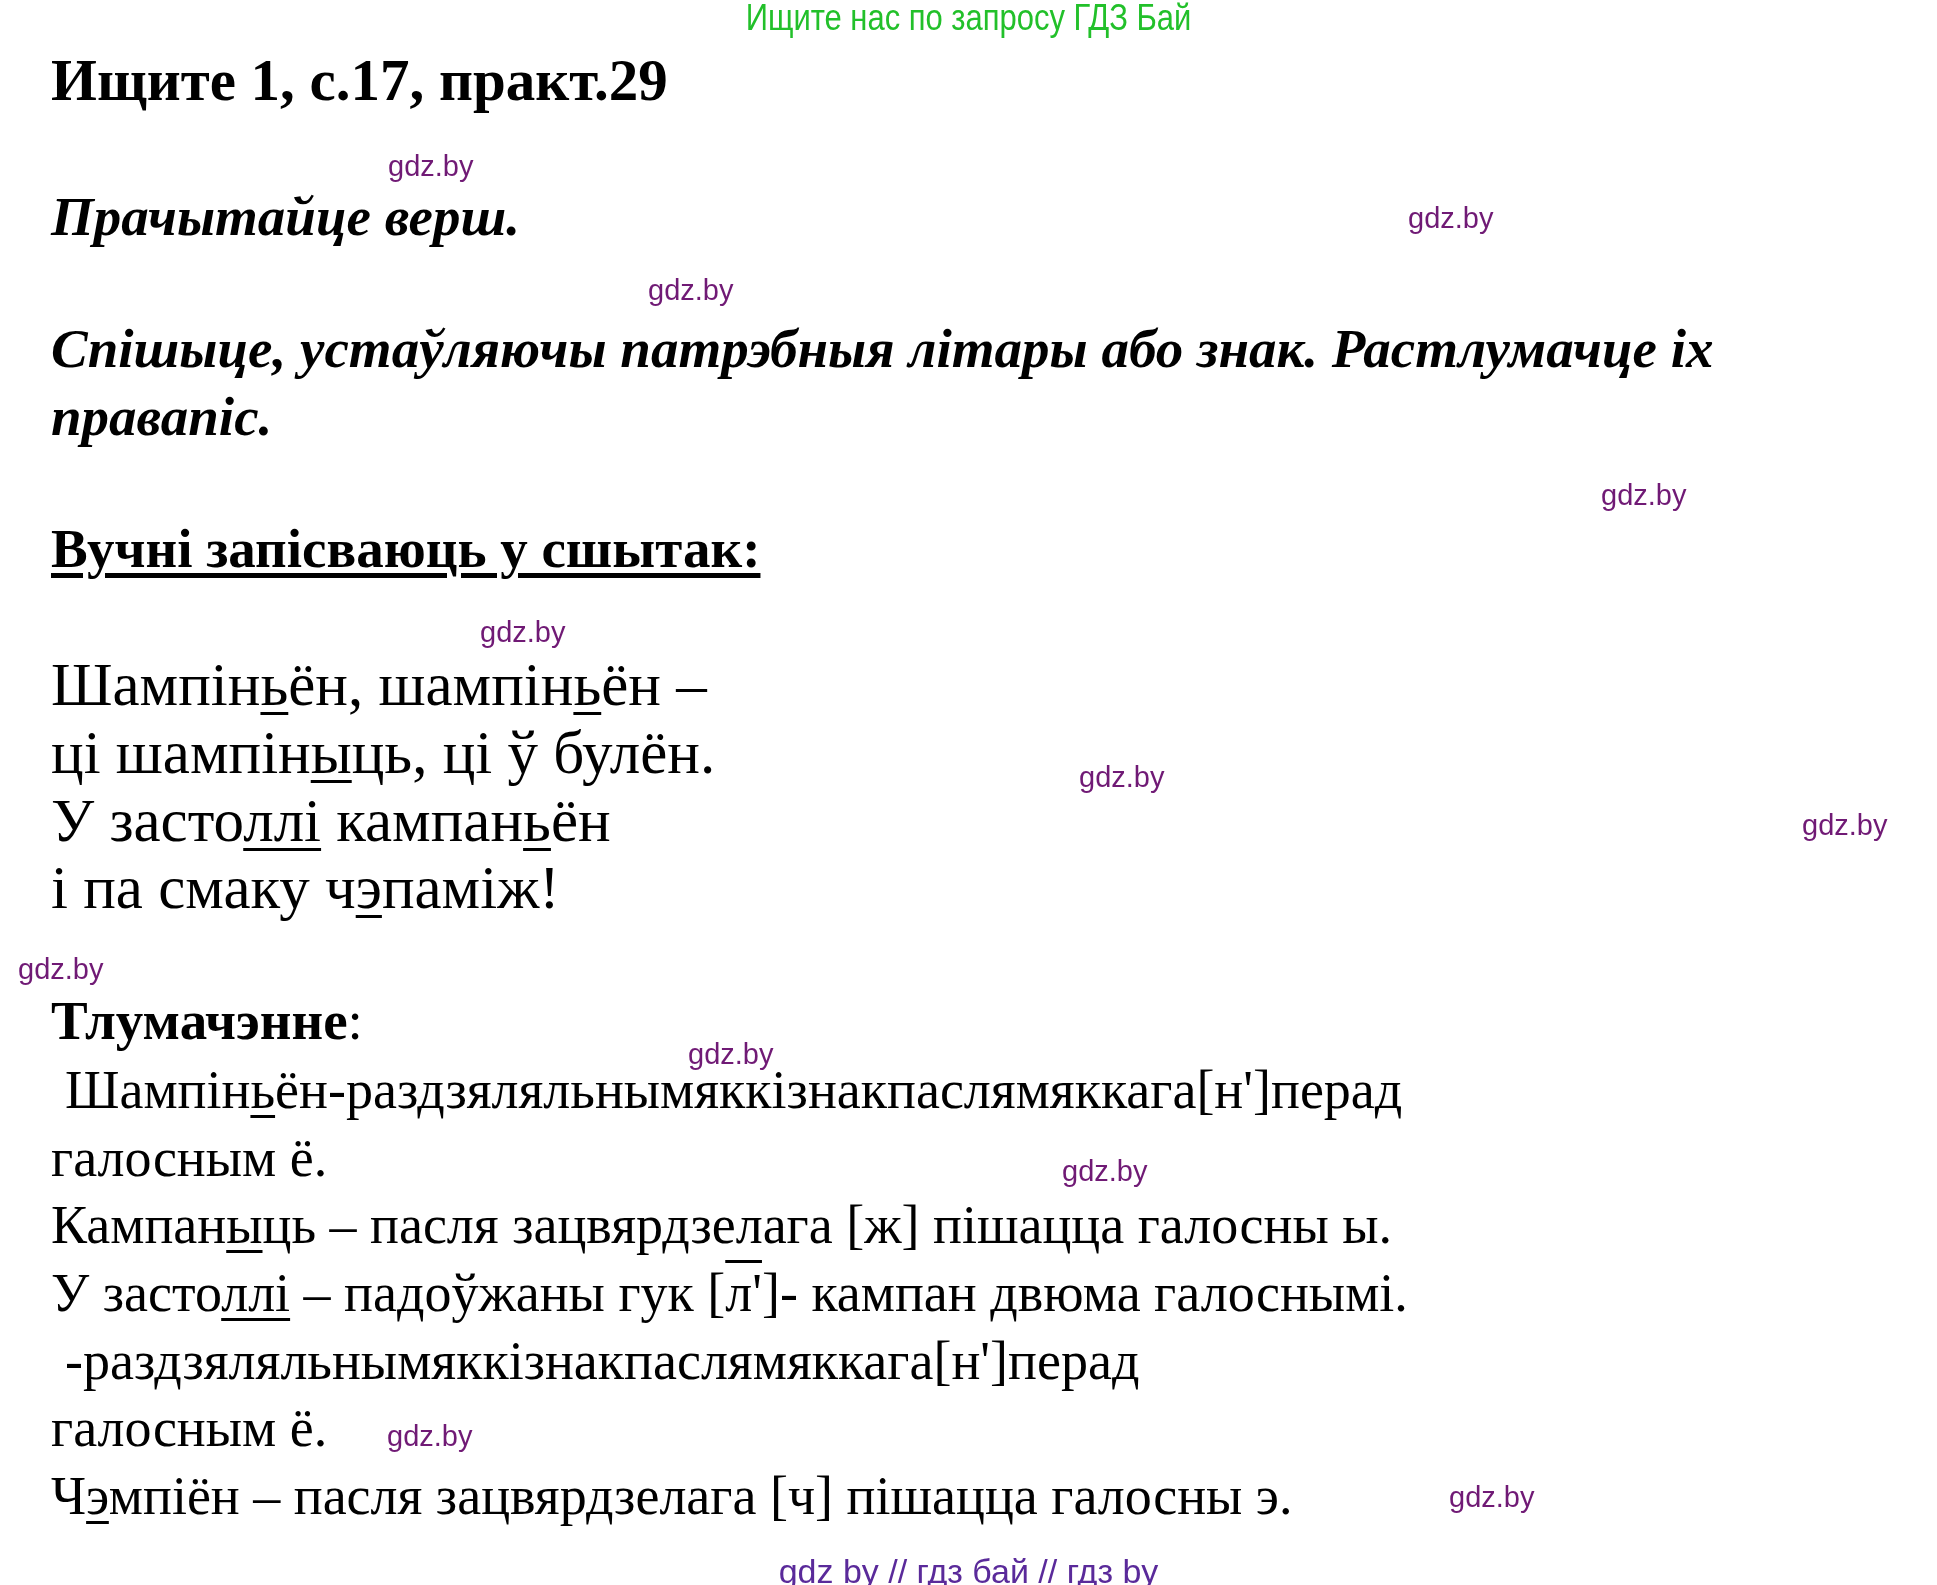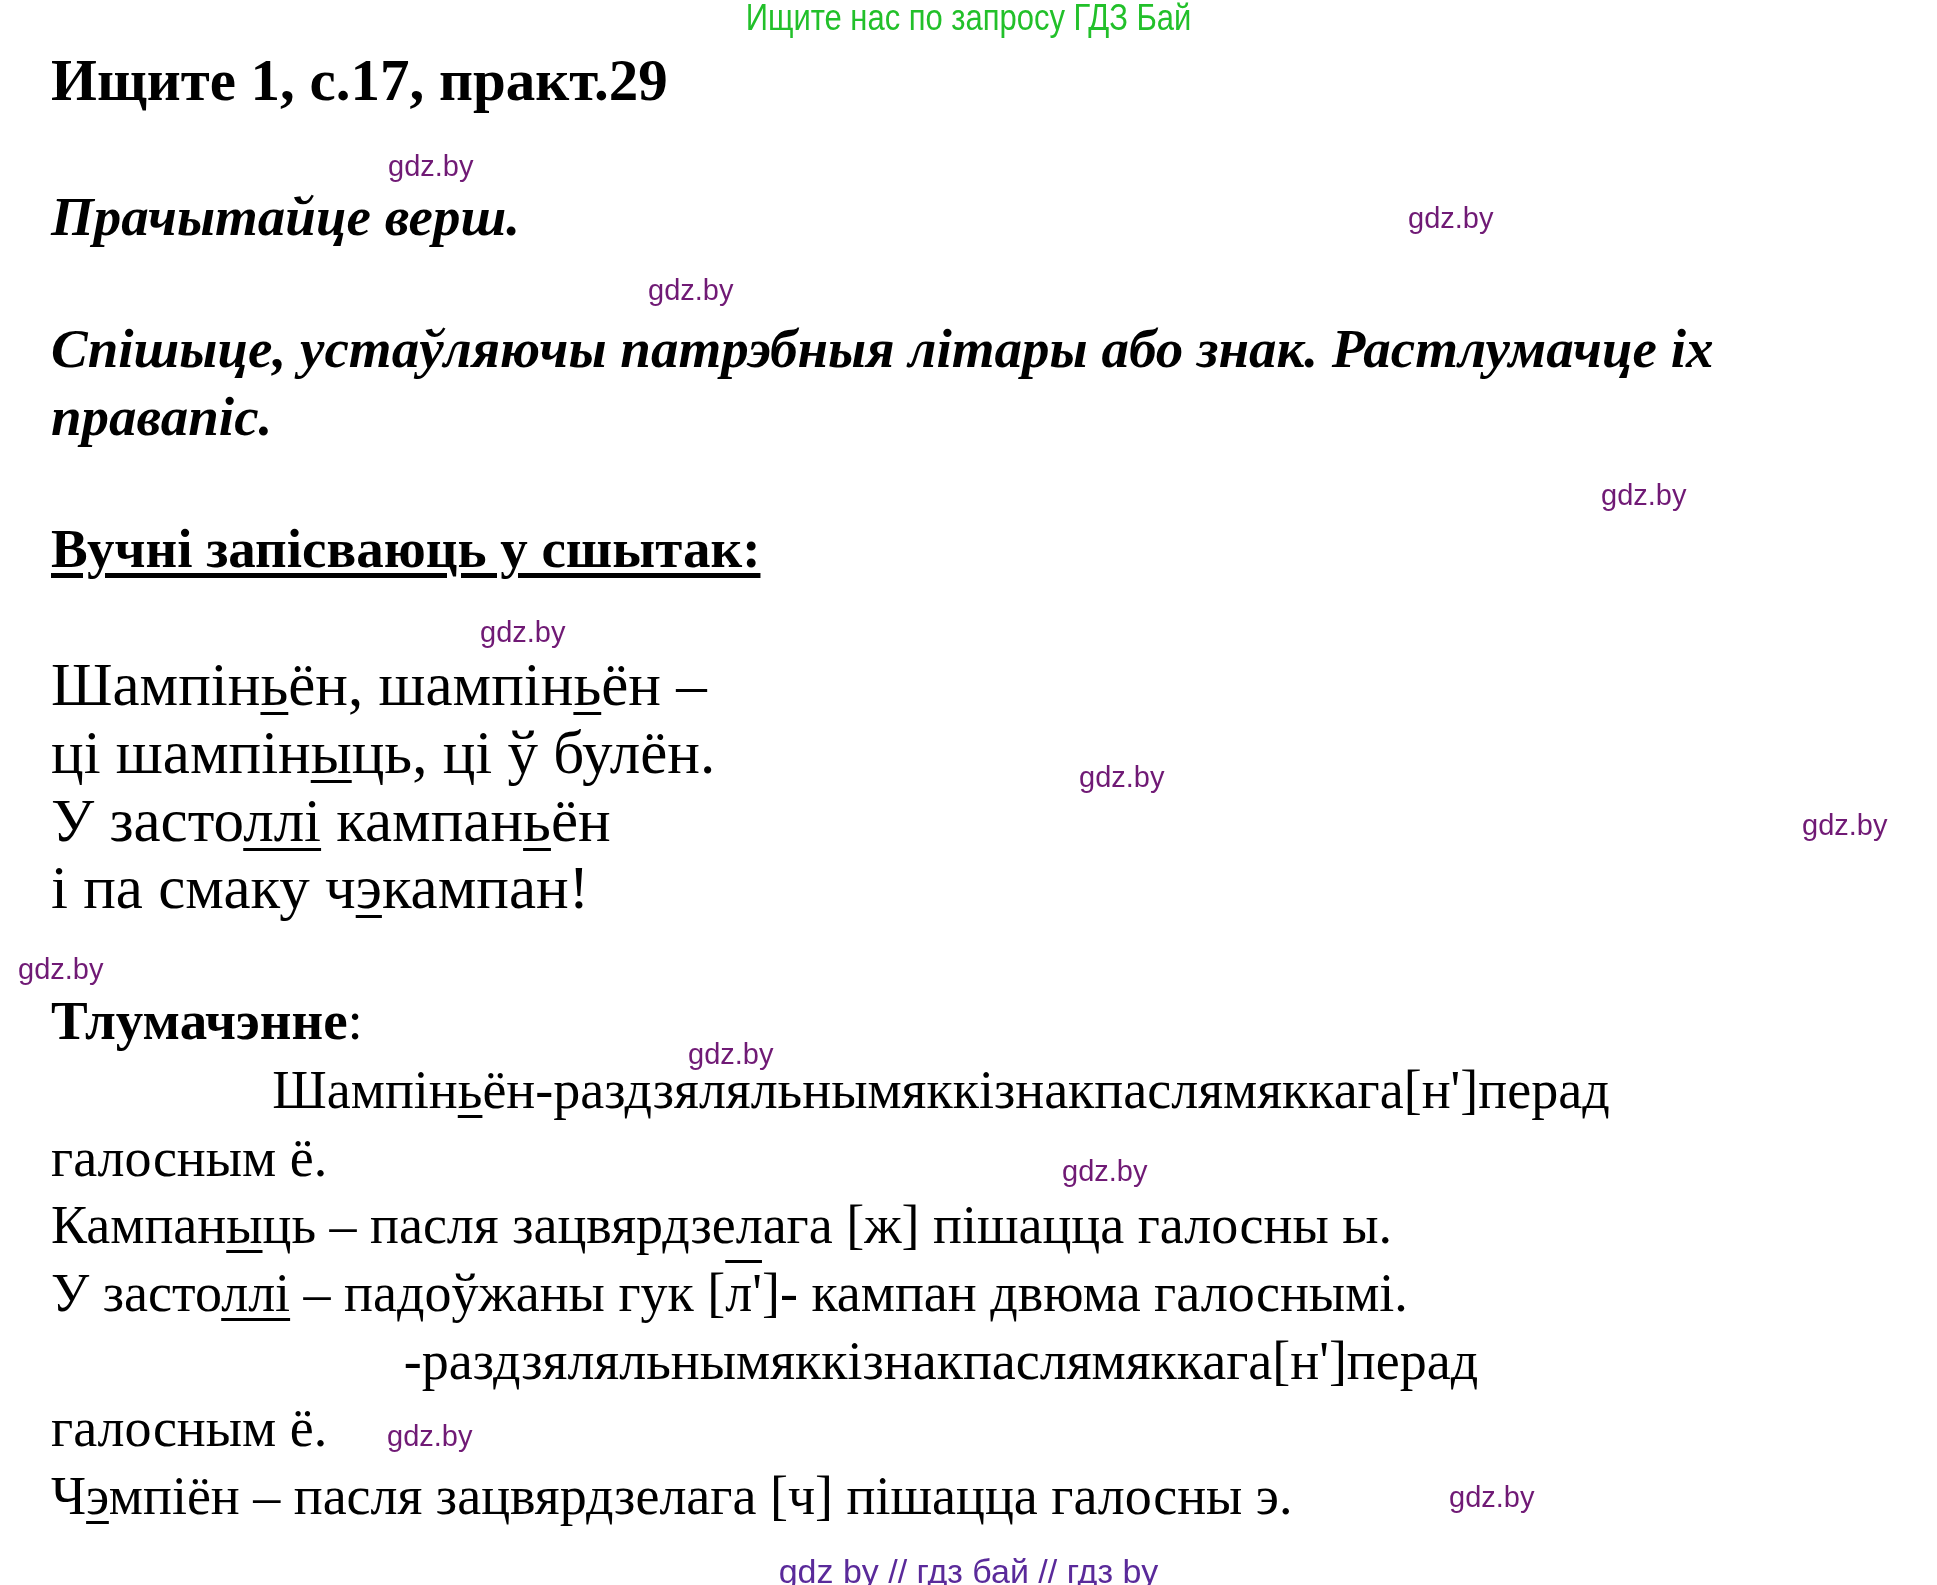--- a/index.html
+++ b/index.html
@@ -11,21 +11,21 @@
   .wm { font-family: "Liberation Sans", sans-serif; font-size: 29px; color: #701a75; line-height: 30px; }
   .title { left: 51px; top: 48px; font-weight: bold; font-size: 59px; line-height: 64px; }
   .task { left: 51px; font-weight: bold; font-style: italic; font-size: 55px; line-height: 62px; }
   .sub { left: 51px; top: 518px; font-weight: bold; font-size: 55px; line-height: 62px; text-decoration: underline; text-decoration-thickness: 5px; text-underline-offset: 6px; }
   .poem { left: 51px; font-size: 61px; line-height: 60px; }
   .u { text-decoration: underline; text-decoration-thickness: 3px; text-underline-offset: 7px; }
   .o { text-decoration: overline; text-decoration-thickness: 3px; }
   .expl-h { left: 51px; top: 990px; font-size: 55px; line-height: 62px; }
   .expl-h b { font-weight: bold; }
   .line { left: 51px; font-size: 54px; line-height: 60px; }
-  .just { width: 1780px; display: flex; justify-content: center; }
+  .just { width: 1780px; display: flex; justify-content: flex-start; margin-left: 14px; }
   .footer { left: 0; width: 1937px; top: 1553px; text-align: center; color: #5a2a9a;
             font-family: "Liberation Sans", sans-serif; font-size: 34px; line-height: 36px; }
 </style>
 </head>
 <body>
 
 <div class="abs banner">Ищите нас по запросу ГДЗ Бай</div>
 
 <div class="abs title">Ищите 1, с.17, практ.29</div>
 
@@ -46,21 +46,21 @@
 </div>
 <div class="abs poem" style="top:723px">
   <span>ці шампін</span><span class="u">ы</span><span>ць, ці ў булён.</span>
 </div>
 <div class="abs wm" style="left:1079px;top:762px">gdz.by</div>
 <div class="abs poem" style="top:791px">
   <span>У засто</span><span class="u">ллі</span><span> кампан</span><span class="u">ь</span><span>ён</span>
 </div>
 <div class="abs wm" style="left:1802px;top:810px">gdz.by</div>
 <div class="abs poem" style="top:858px">
-  <span>і па смаку ч</span><span class="u">э</span><span>кампан!</span>
+  <span>і па смаку ч</span><span class="u">э</span><span>паміж!</span>
 </div>
 
 <div class="abs wm" style="left:18px;top:954px">gdz.by</div>
 
 <div class="abs expl-h">
   <b>Тлумачэнне</b><span>:</span>
 </div>
 
 <div class="abs wm" style="left:688px;top:1039px">gdz.by</div>
 

